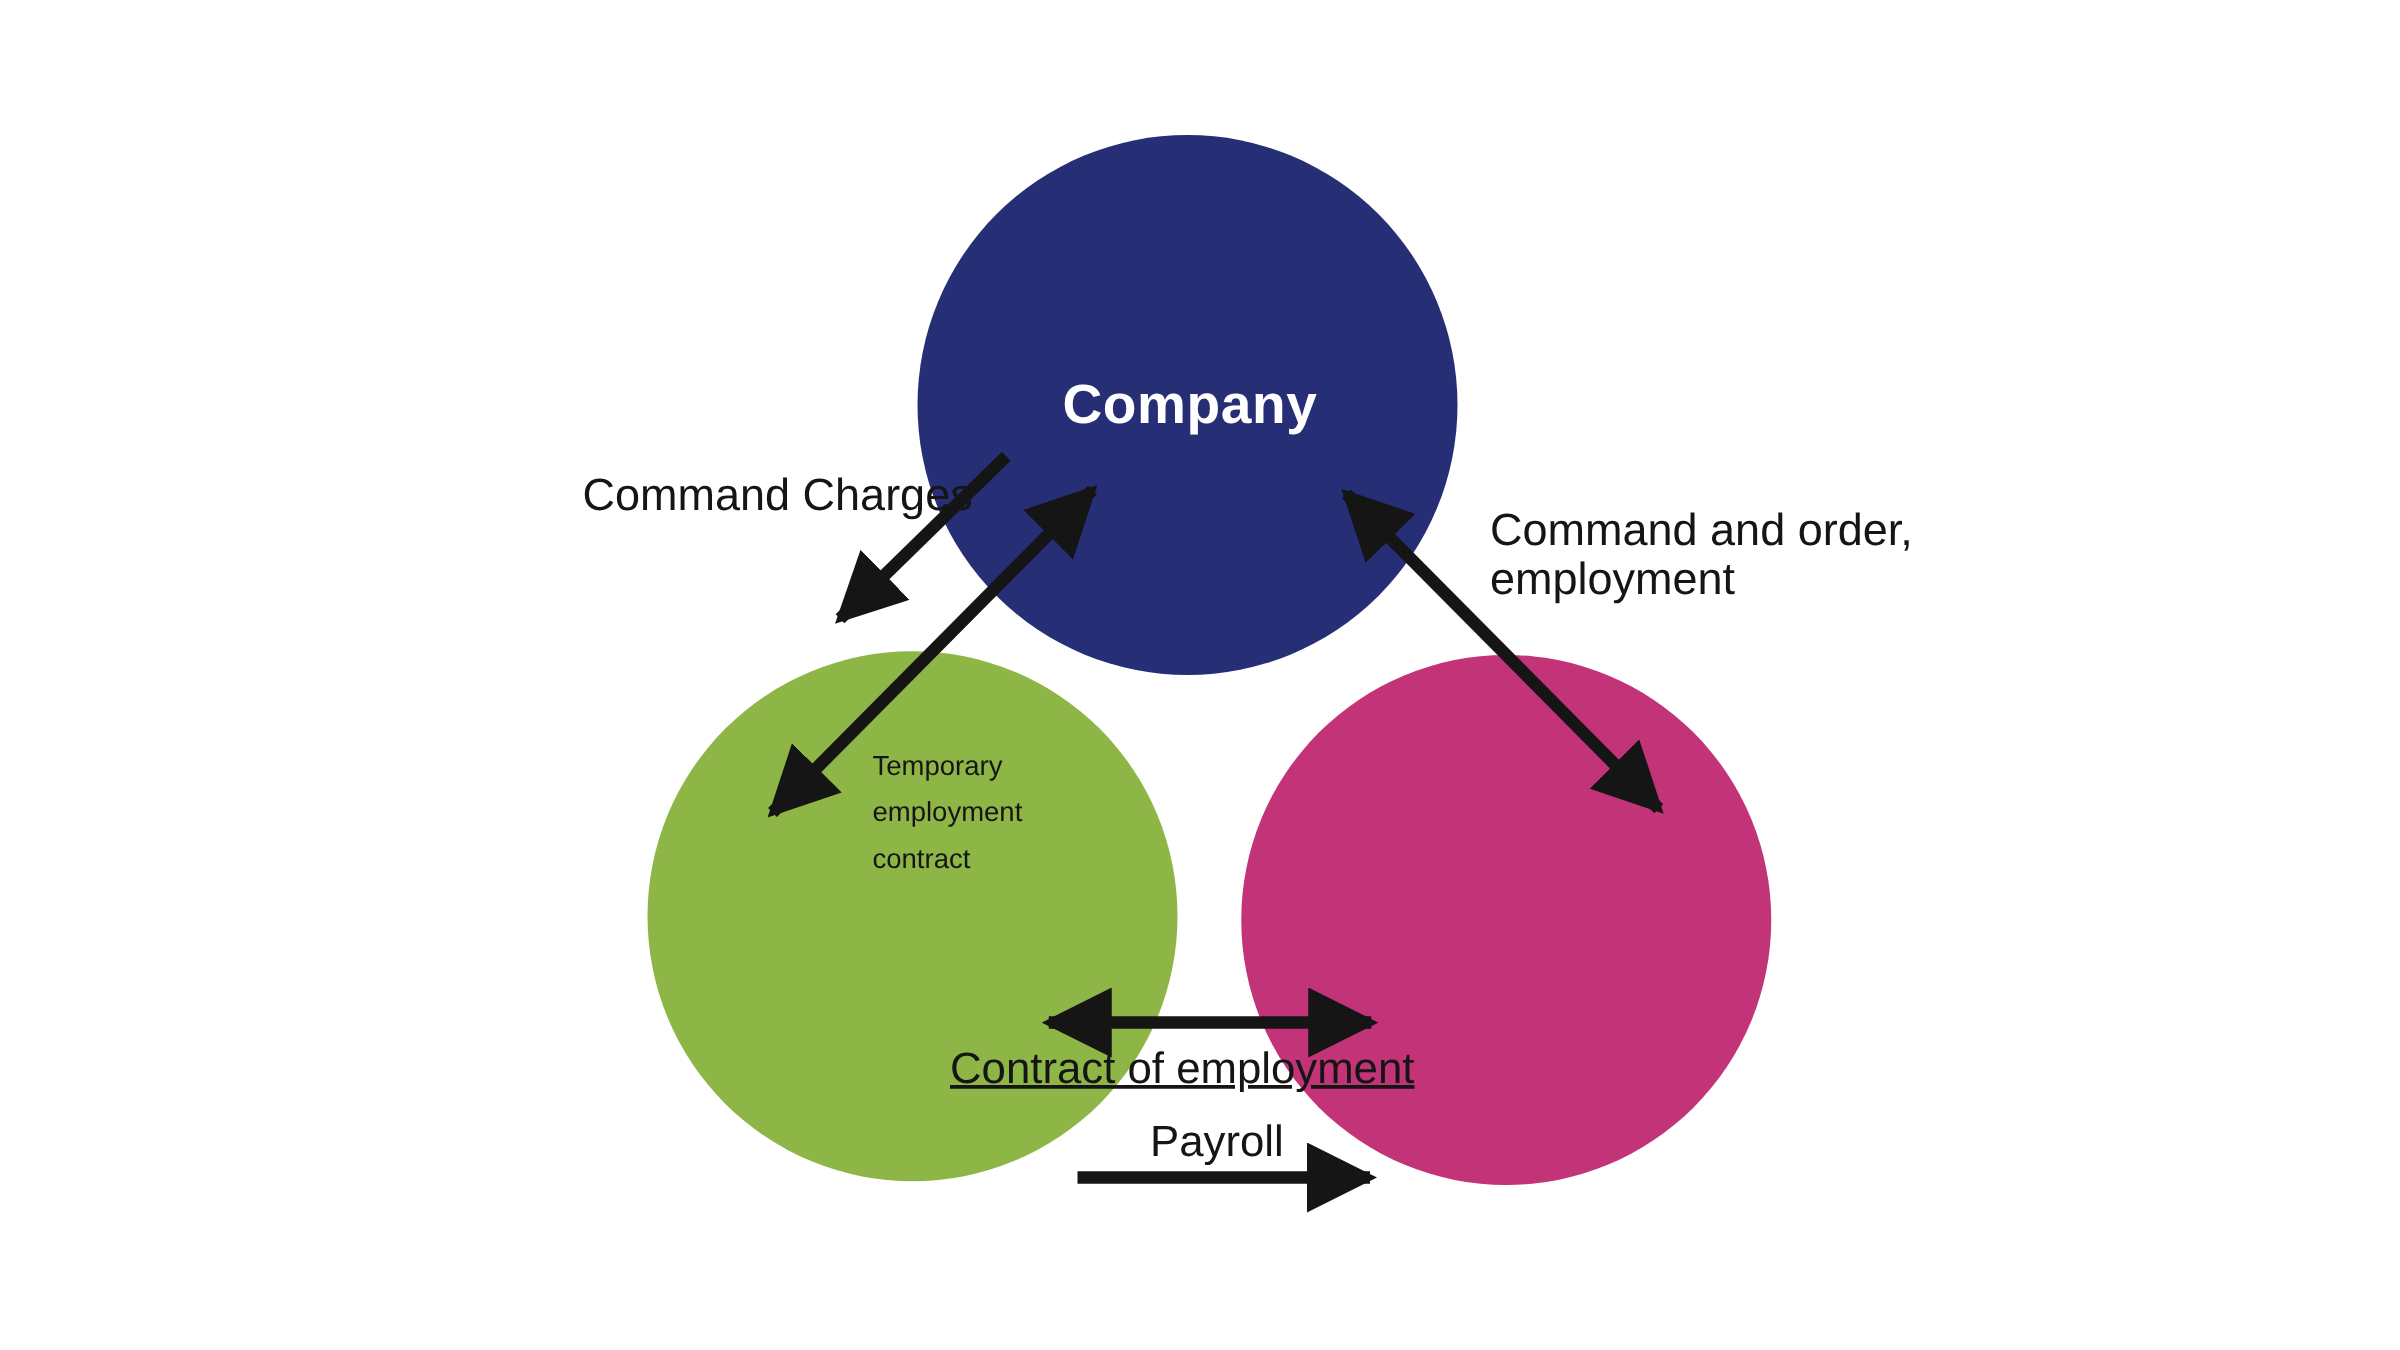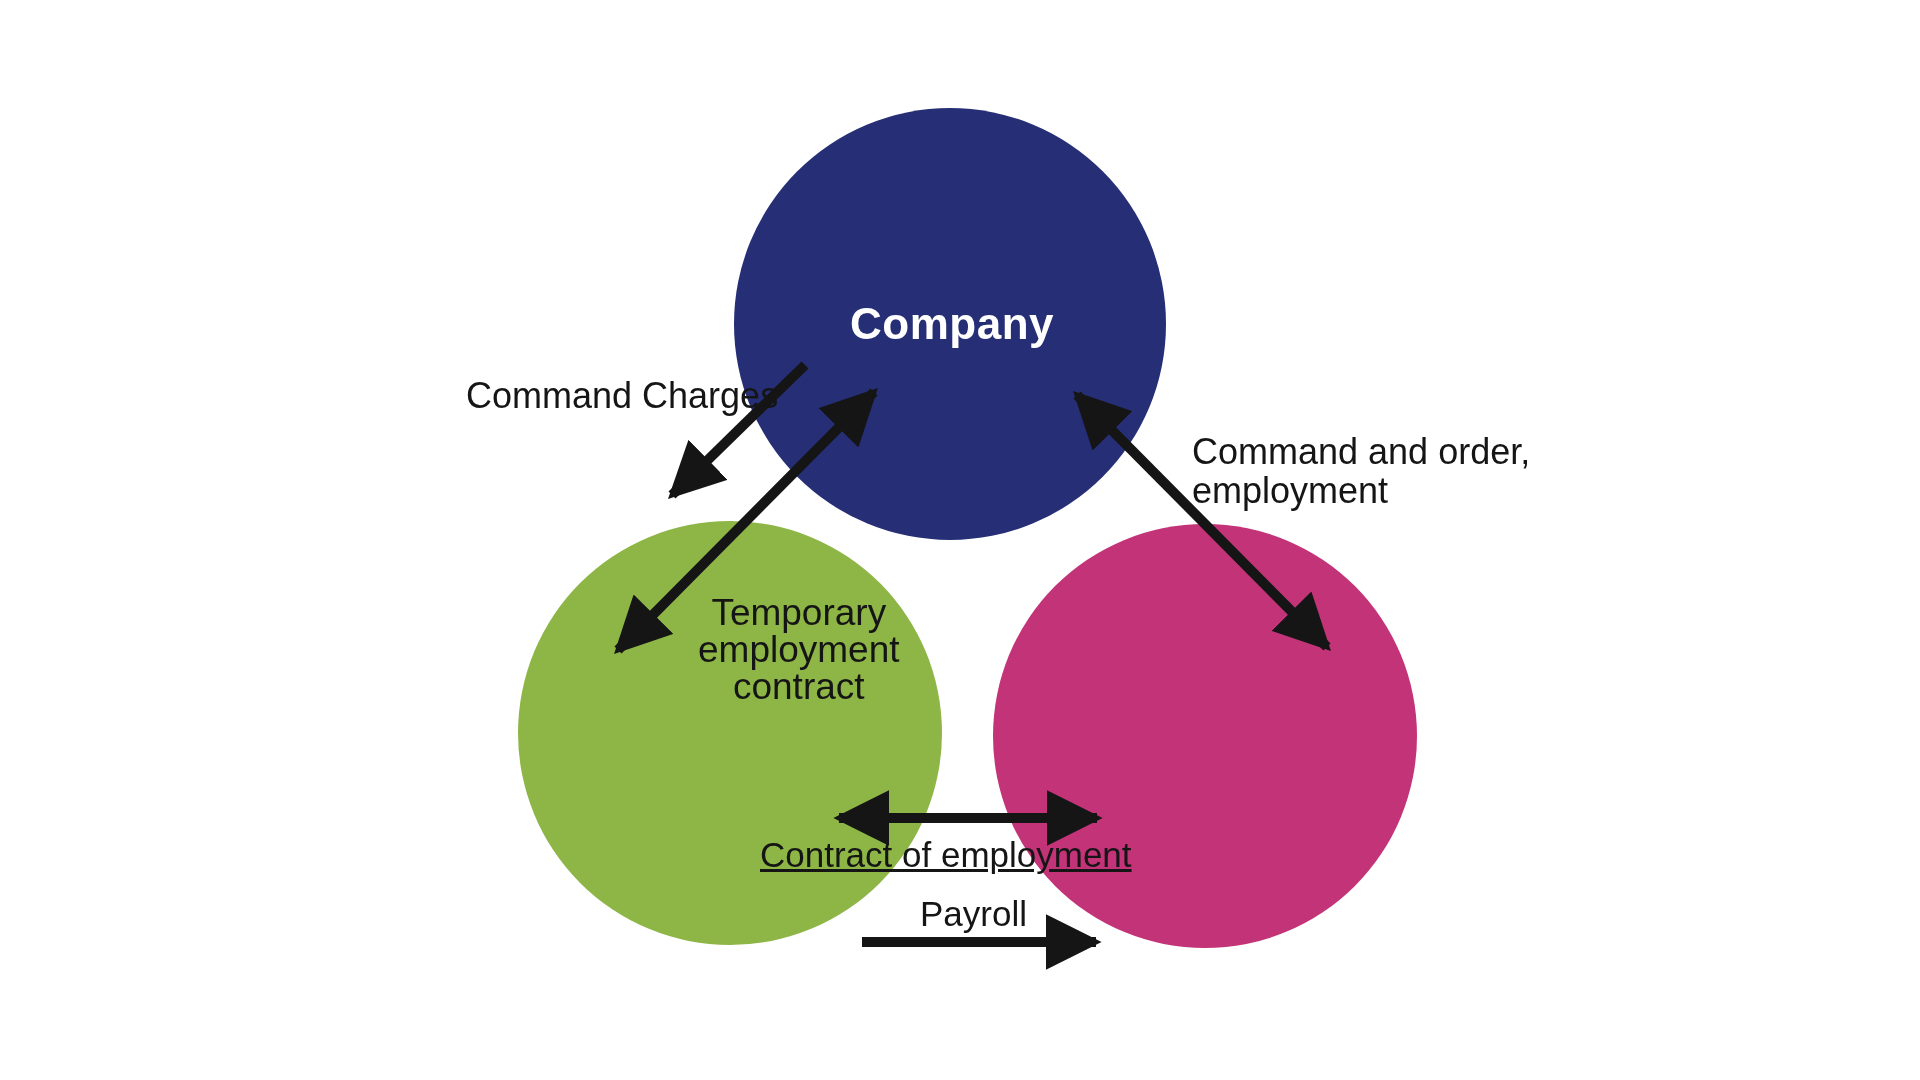--- a/index.html
+++ b/index.html
@@ -36,22 +36,22 @@
     font-weight: bold;
     font-size: 44px;
     letter-spacing: 0.5px;
     white-space: nowrap;
   }
   .company-label   { left: 952px;  top: 324px; }
   .team-label      { left: 730px;  top: 734px; }
   .applicant-label { left: 1207px; top: 738px; }
 
   .service-label  { left: 466px;  top: 375px; font-size: 36px; white-space: nowrap; }
-  .command-label  { left: 1192px; top: 432px; font-size: 36px; line-height: 39px; }
-  .temp-label     { left: 698px;  top: 594px; font-size: 37px; line-height: 37px; text-align: center; }
+  .command-label  { left: 1192px; top: 404px; font-size: 36px; line-height: 39px; }
+  .temp-label     { left: 698px;  top: 594px; font-size: 22px; line-height: 37px; }
   .contract-label { left: 760px;  top: 835px; font-size: 35px; white-space: nowrap; text-decoration: underline; }
   .payroll-label  { left: 920px;  top: 894px; font-size: 35px; white-space: nowrap; text-align: right; }
 </style>
 </head>
 <body>
 
 <div class="stage">
 
   <svg viewBox="0 0 1920 1080">
     <defs>

